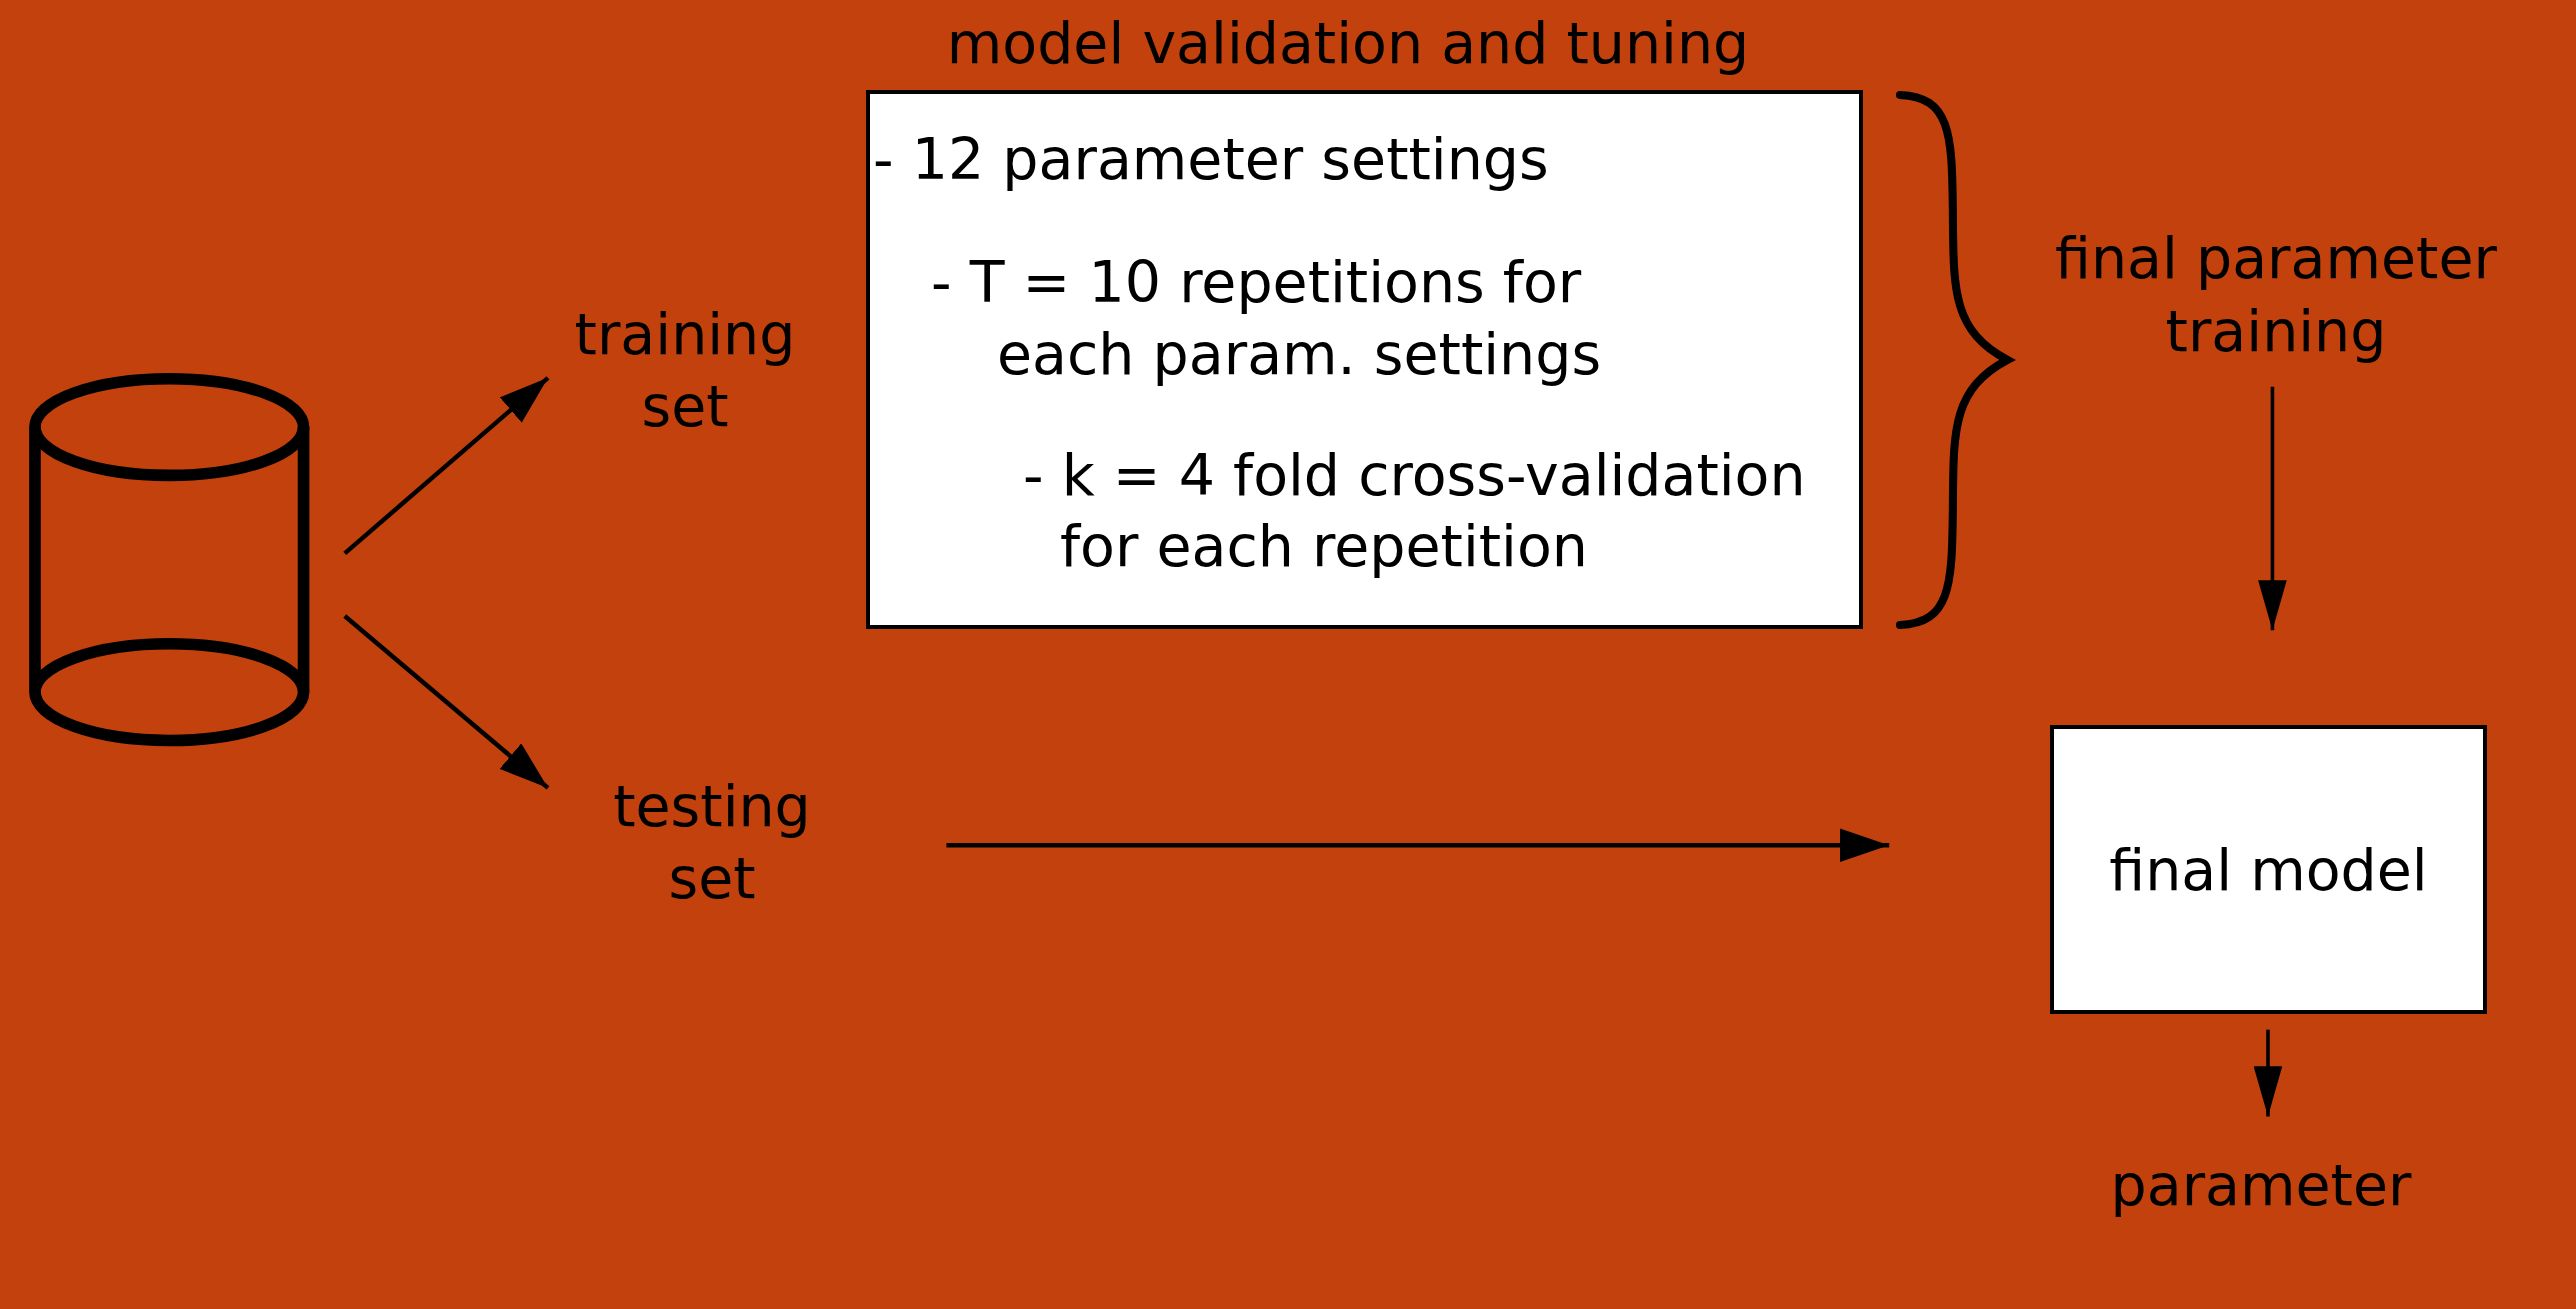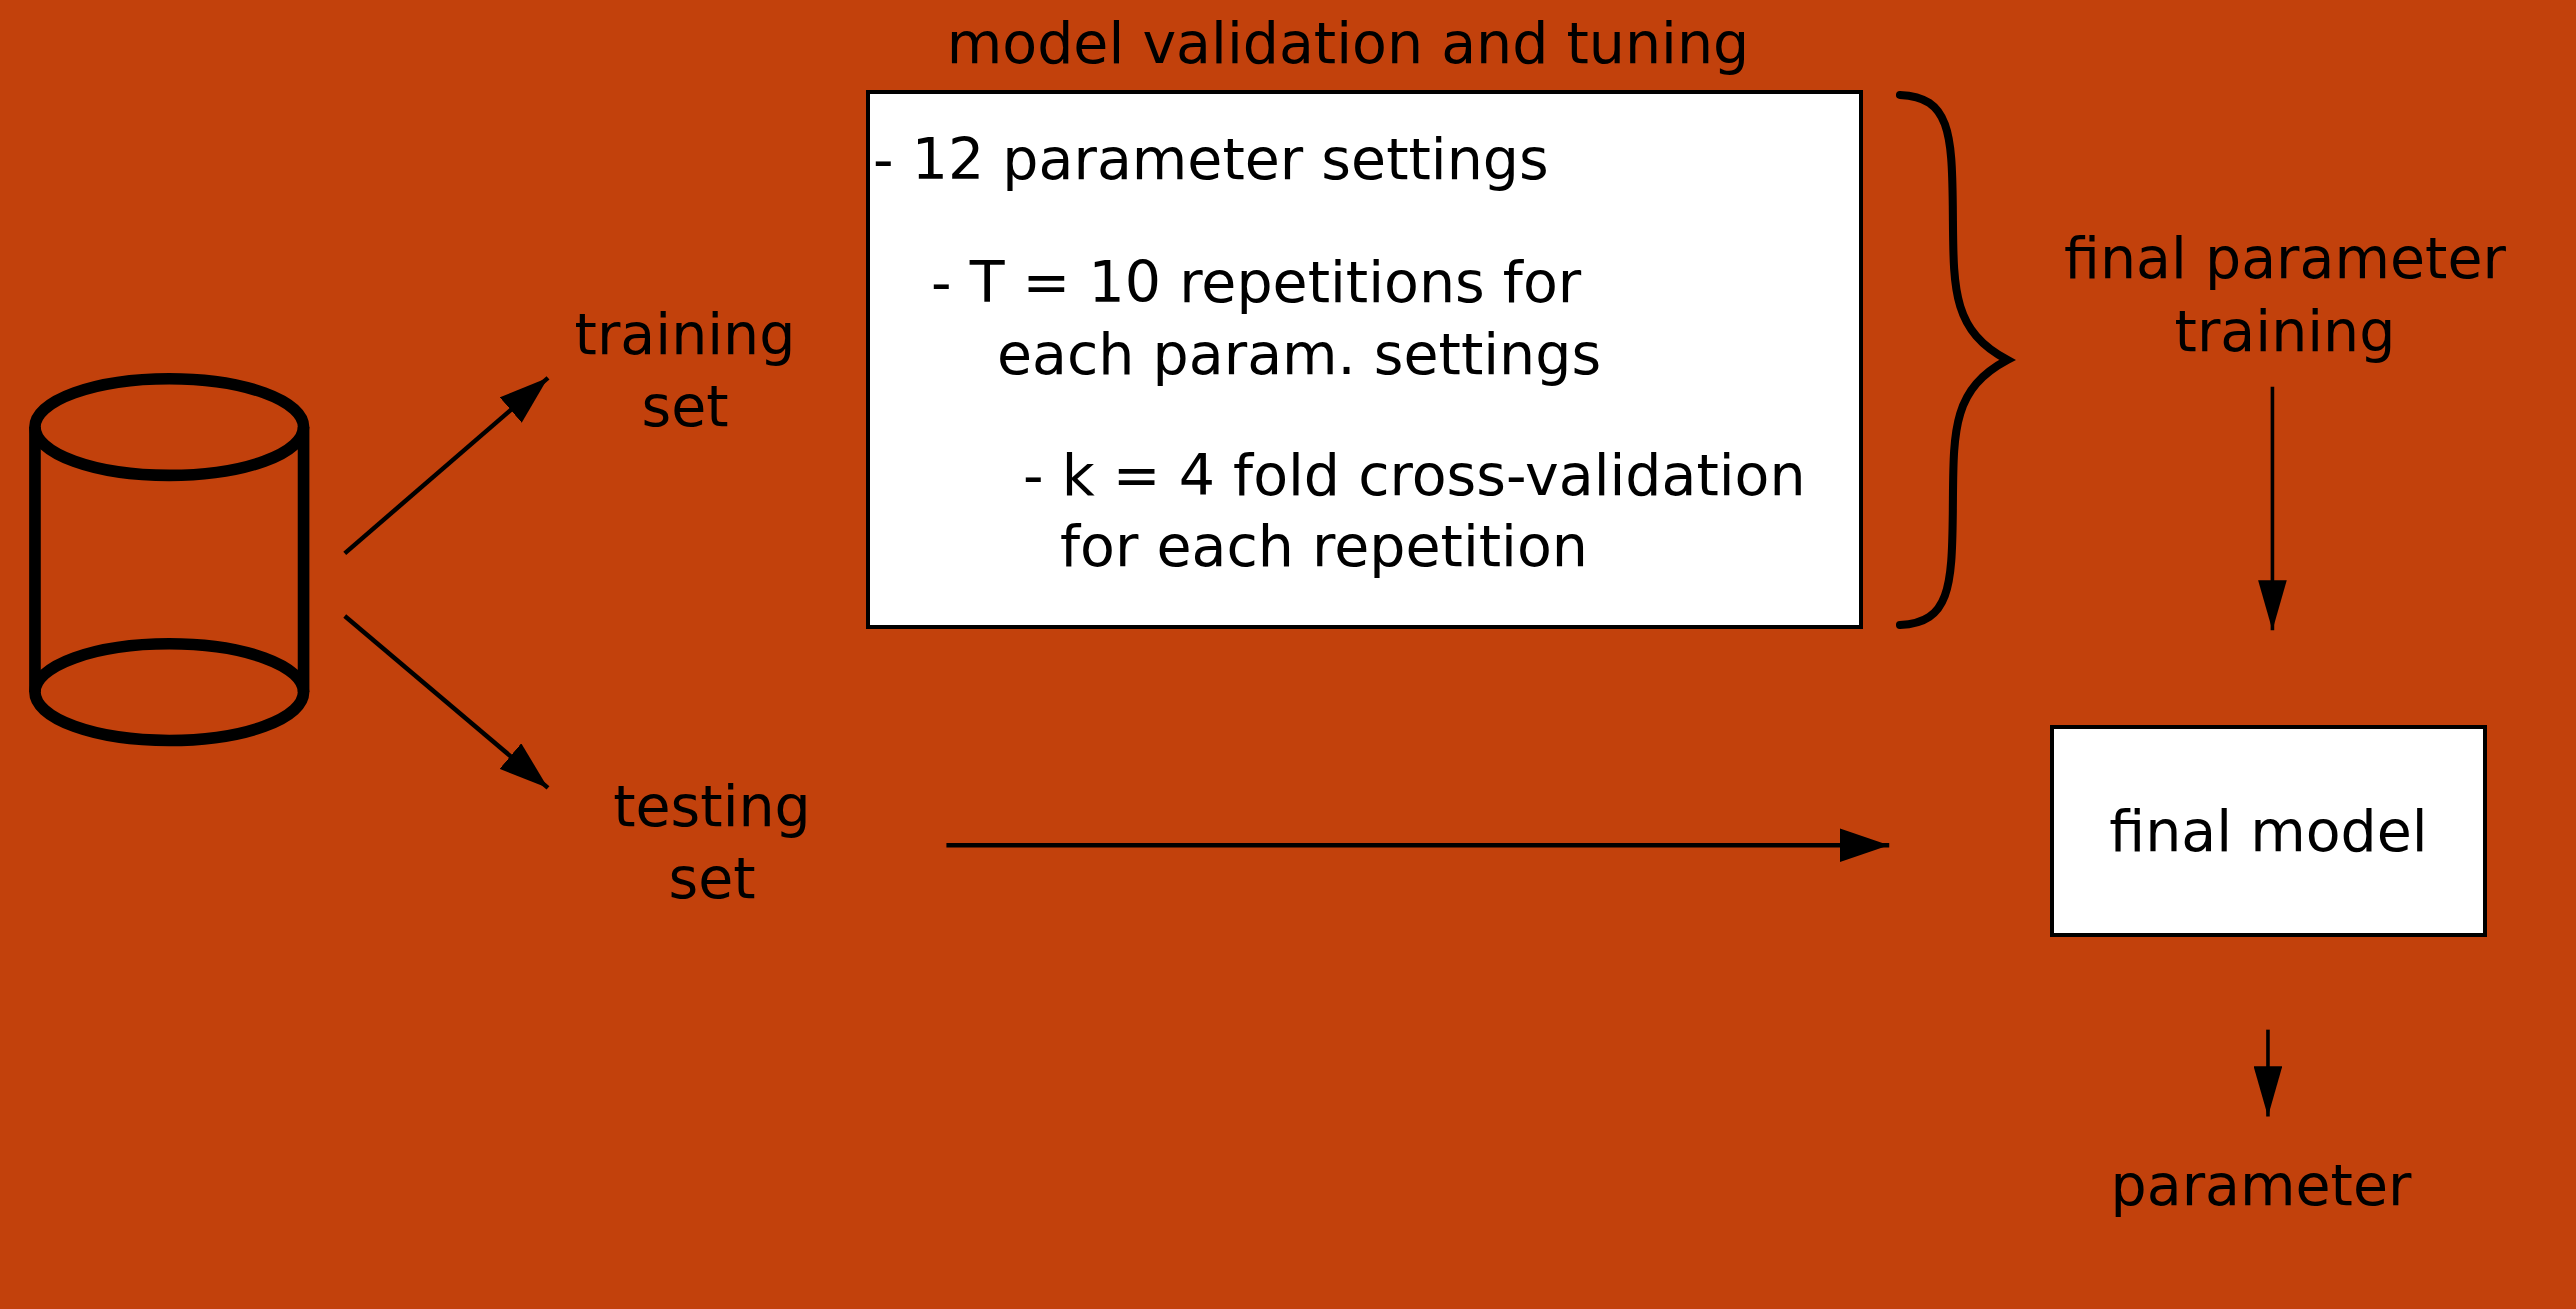--- a/index.html
+++ b/index.html
@@ -49,27 +49,27 @@
   
   #vline0 { left: 873px;  top: 123px; text-align: center; }
   #vline1 { left: 931px; top: 246px; }
   #vline2 { left: 997px; top: 318px; }
   #vline3 { left: 1023px; top: 439px; }
   #vline4 { left: 1060px; top: 510px; }
   
   #training-label { left: 685px; top: 298px; }
   #testing-label  { left: 712px; top: 770px; }
   
-  #final-parameter-label { left: 2276px; top: 222px; line-height: 73px; margin-left: 9px; }
+  #final-parameter-label { left: 2276px; top: 222px; line-height: 73px; }
   #evaluation-label      { left: 2261px; top: 1149px; line-height: 73px; }
   
   #final-model-box {
     position: absolute;
     left: 2050px; top: 725px;
-    width: 437px; height: 212px;
+    width: 437px; height: 289px;
     border: 4.5px solid #000000;
     box-sizing: border-box;
     background: #ffffff;
     display: flex;
     align-items: center;
     justify-content: center;
   }
   #final-model-box .label {
     font-size: 57px;
     color: #000000;

